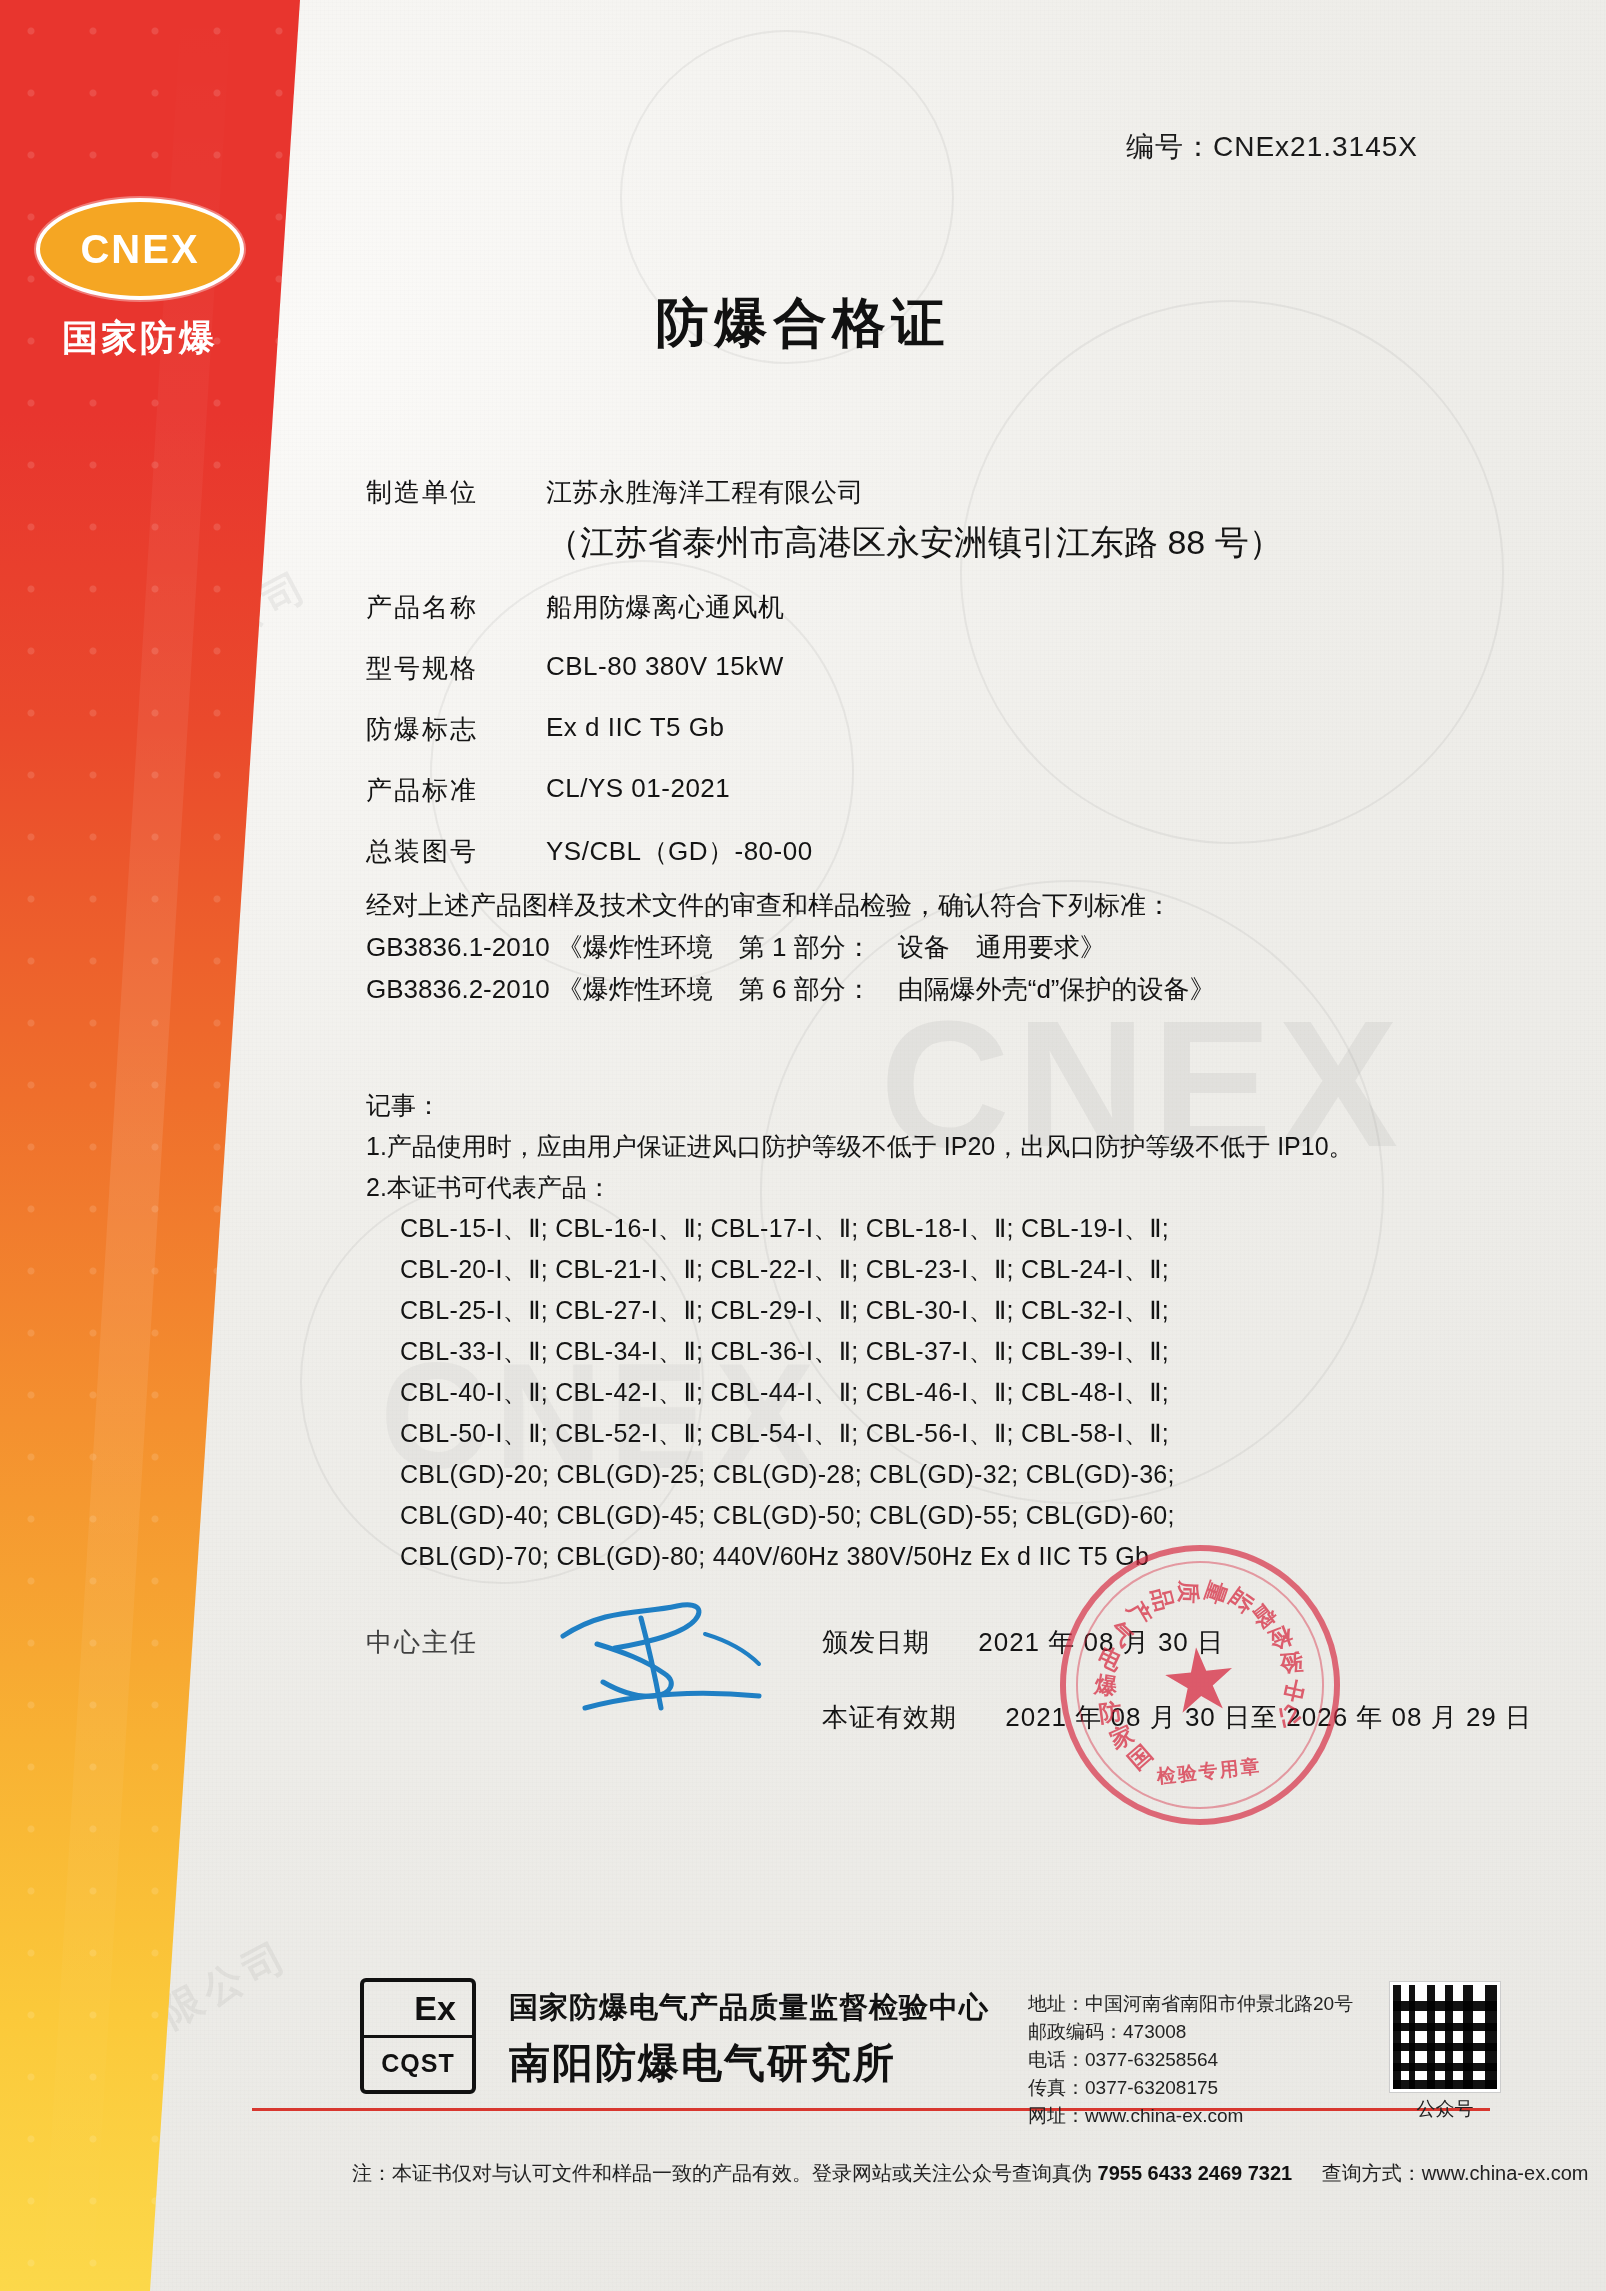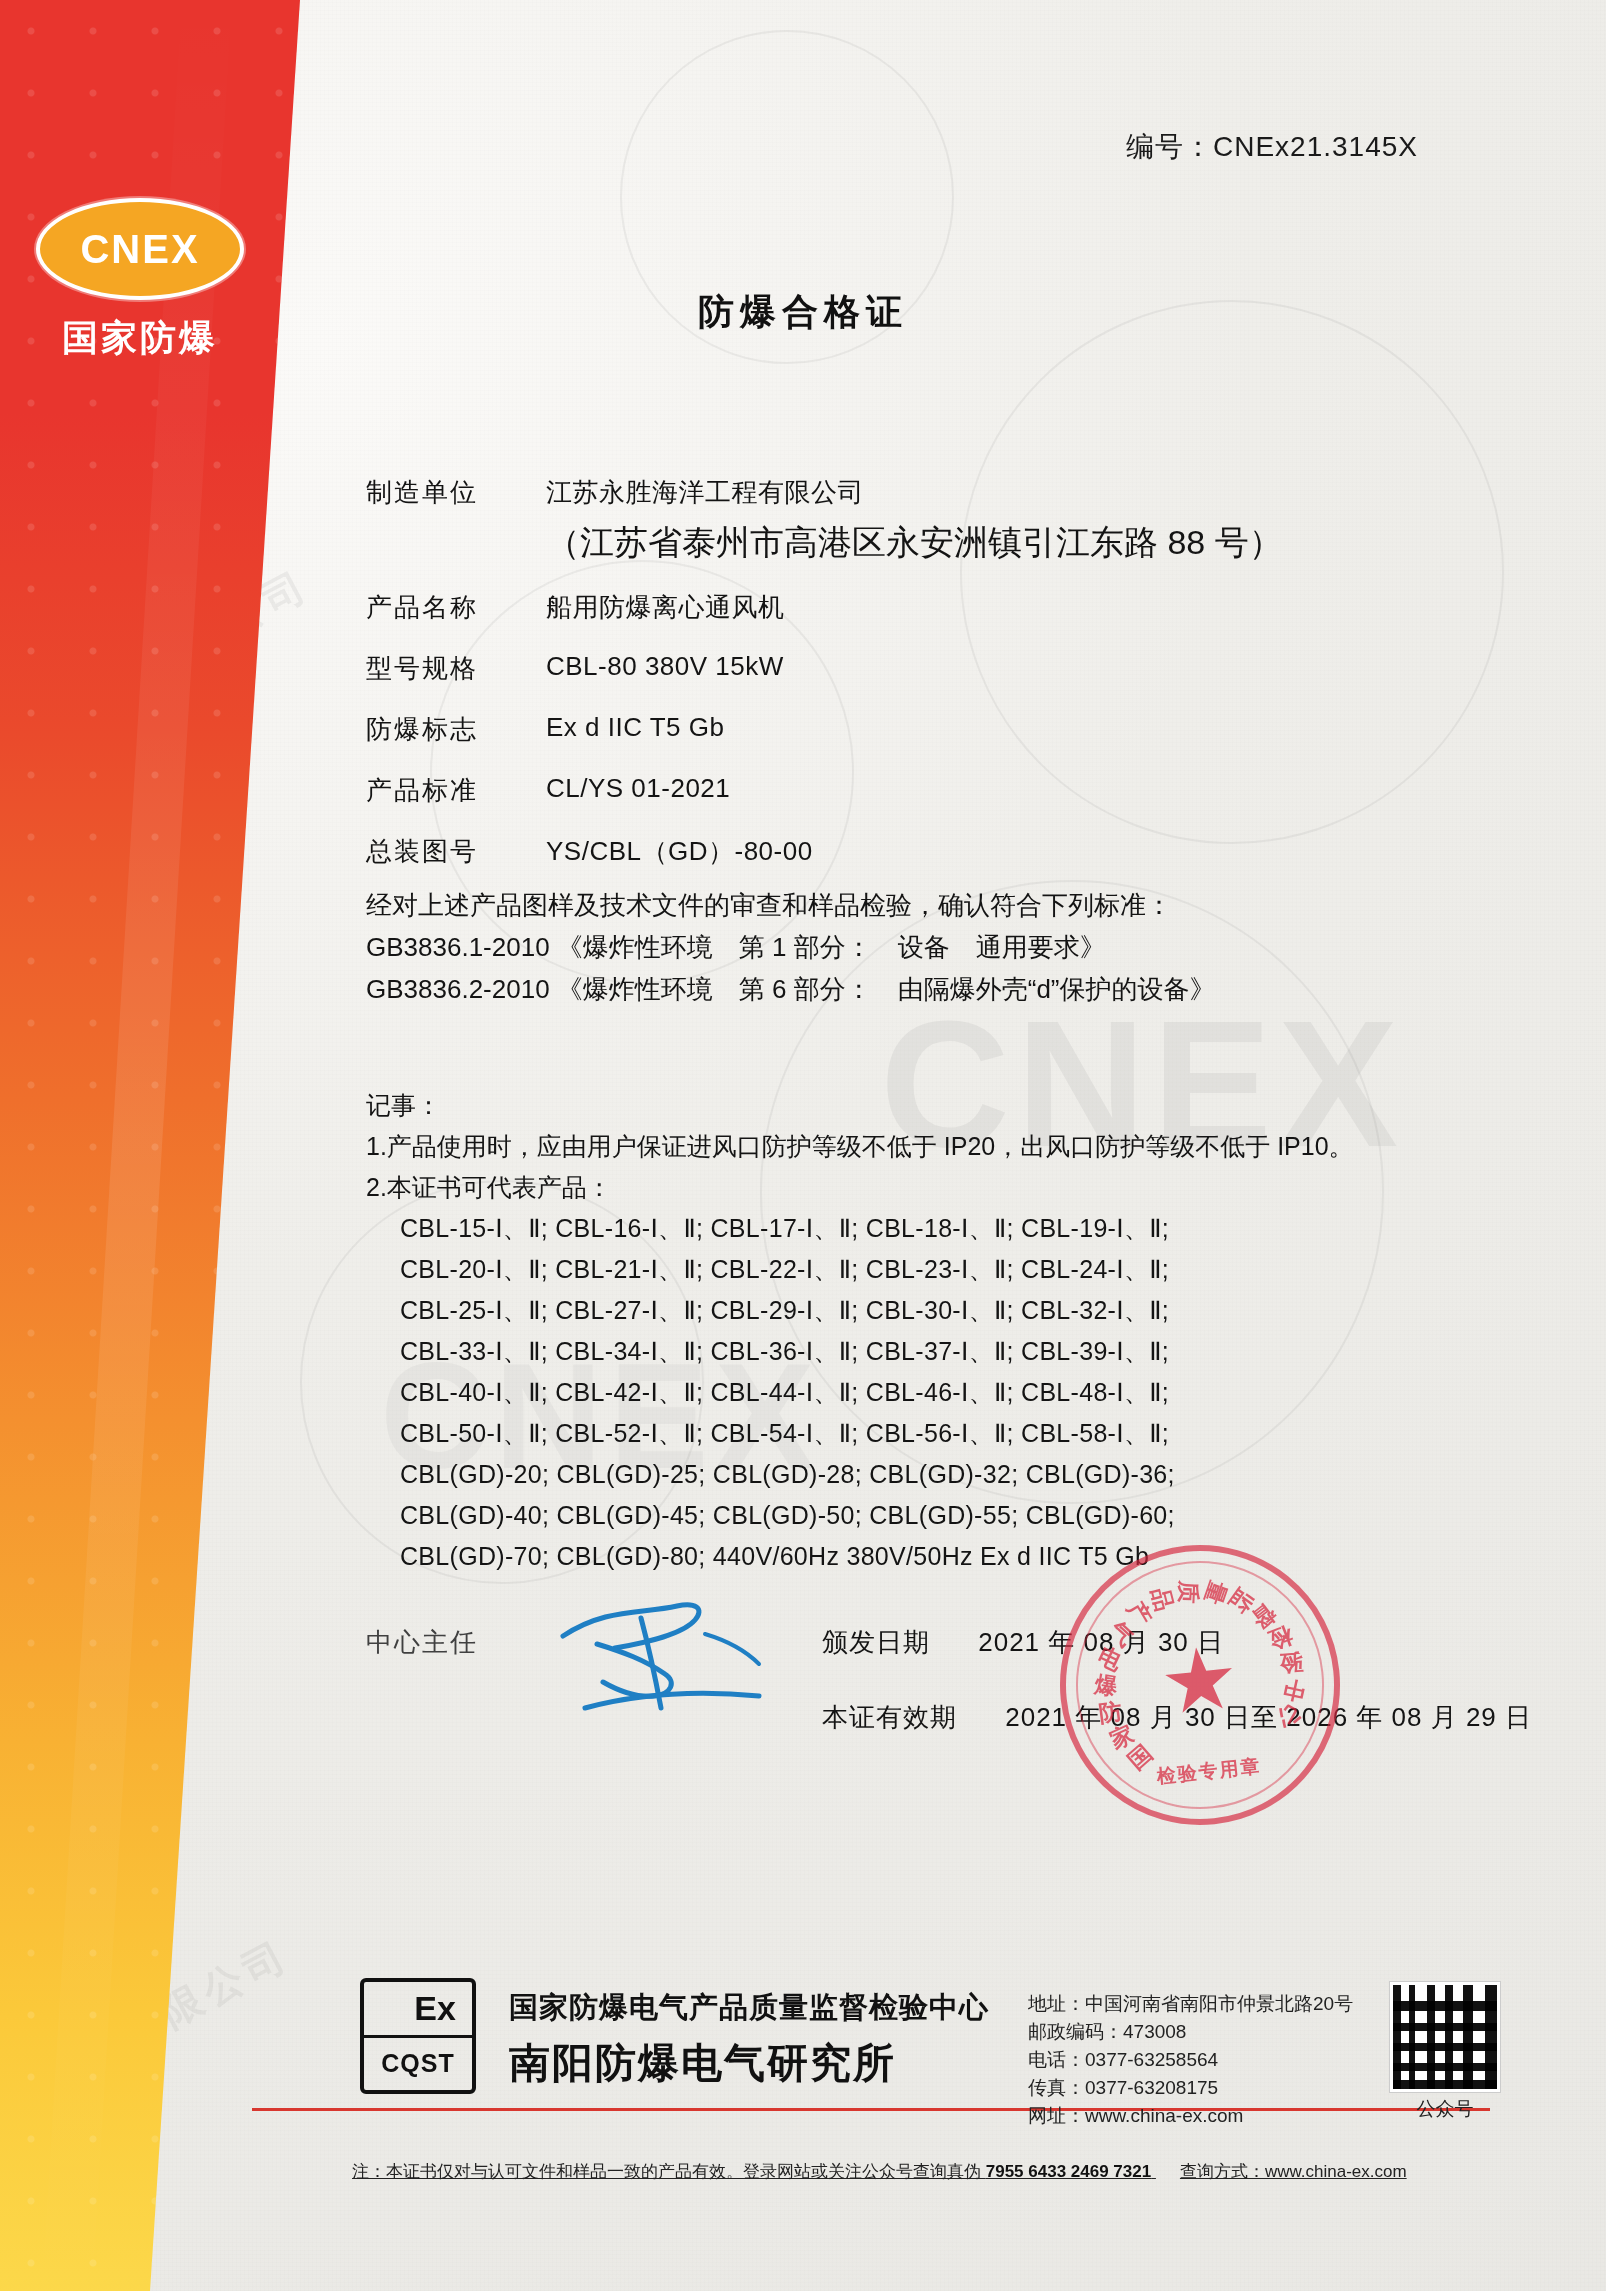--- a/index.html
+++ b/index.html
@@ -117,21 +117,21 @@
     top: 128px;
     font-size: 28px;
     color: #1a1a1a;
     letter-spacing: 1px;
   }
   .doc-title {
     position: absolute;
     left: 0; right: 0;
     top: 288px;
     text-align: center;
-    font-size: 36px;
+    font-size: 53px;
     font-weight: 800;
     color: #111111;
     letter-spacing: 6px;
   }
 
   
   .fields {
     position: absolute;
     left: 366px;
     top: 475px;
@@ -332,24 +332,23 @@
     top: 2096px;
     width: 110px;
     text-align: center;
     font-size: 19px;
     color: #222;
   }
   .footnote {
     position: absolute;
     left: 352px;
     top: 2160px;
-    font-size: 17px;
+    font-size: 20px;
     color: #222;
     white-space: nowrap;
-    text-decoration: underline;
   }
   .footnote b { color: #111; }
 </style>
 </head>
 <body>
 
 <div class="page">
 
   <div class="paper"></div>
 

